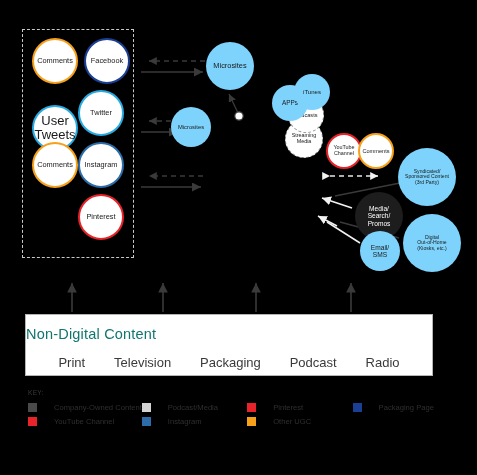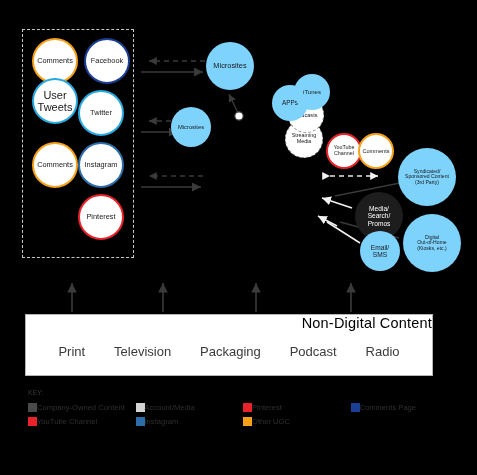--- a/index.html
+++ b/index.html
@@ -21,29 +21,29 @@
   .c-steel{border-color:#2C6CA8;}
   .c-red{border-color:#E8232A;}
 
   .white-plain{border:none;background:#7dd3fc;}
   .dashedc{border:1.3px dashed #9a9a9a;background:#fff;}
   .darkc{background:#1d1d1d;color:#fff;border:none;}
 
   .dashbox{position:absolute;border:1.6px dashed #c9c9c9;}
 
   #ndc{position:absolute;background:#fff;border:1px solid #b5b5b5;box-sizing:border-box;}
-  #ndc .ttl{text-align:right;font-size:14.5px;color:#000000;letter-spacing:.2px;}
+  #ndc .ttl{text-align:left;font-size:14.5px;color:#0f766e;margin-top:11px;letter-spacing:.2px;}
   #ndc .chans{display:flex;justify-content:space-around;margin-top:13px;padding:0 18px;}
   #ndc .chans span{font-size:13px;color:#3a3a3a;}
 
   #key{position:absolute;left:28px;top:389px;width:430px;}
   #key .kt{font-size:6.5px;color:#3a3a3a;letter-spacing:.3px;}
   #key .grid{display:grid;grid-template-columns:repeat(4,1fr);
              grid-auto-rows:14px;margin-top:4px;}
-  #key .it{display:flex;align-items:center;gap:0;}
+  #key .it{display:flex;align-items:center;gap:17px;}
   #key .sw{width:9px;height:9px;flex:0 0 9px;}
   #key .lb{font-size:7.6px;color:#2f2f2f;white-space:nowrap;}
 
   .lbl-pw{font-size:14px;letter-spacing:.4px;color:#1a1a1a;}
   .lbl-pw .sub{font-size:12px;}
 </style>
 </head>
 <body>
 
 <div id="stage">
@@ -101,21 +101,21 @@
 
   <div class="dashbox" id="ugcbox" style="left:22px;top:29px;width:110px;height:227px;"></div>
 
   <div>
     <div class="node soc c-orange" style="left:32px;top:38px;width:46px;height:46px;font-size:7.4px;">
       <span>Comments</span>
     </div>
     <div class="node soc c-dkblue" style="left:84px;top:38px;width:46px;height:46px;font-size:7.4px;">
       <span>Facebook</span>
     </div>
-    <div class="node soc c-ltblue" style="left:32px;top:78px;width:46px;height:46px;font-size:11px;white-space:pre-line;">
+    <div class="node soc c-ltblue" style="left:32px;top:105px;width:46px;height:46px;font-size:13px;white-space:pre-line;">
       <span>User
 Tweets</span>
     </div>
     <div class="node soc c-ltblue" style="left:78px;top:90px;width:46px;height:46px;font-size:7.4px;text-align:center;">
       <span>Twitter</span>
     </div>
     <div class="node soc c-orange" style="left:32px;top:142px;width:46px;height:46px;font-size:7.4px;">
       <span>Comments</span>
     </div>
     <div class="node soc c-steel" style="left:78px;top:142px;width:46px;height:46px;font-size:7.4px;">
@@ -188,29 +188,29 @@
 
   <div id="key">
     <div class="kt">KEY:</div>
     <div class="grid">
       <div class="it">
         <span class="sw" style="background:#4a4a4a"></span>
         <span class="lb">Company-Owned Content</span>
       </div>
       <div class="it">
         <span class="sw" style="background:#d4d4d4"></span>
-        <span class="lb">Account/Media</span>
+        <span class="lb">Podcast/Media</span>
       </div>
       <div class="it">
         <span class="sw" style="background:#E8232A"></span>
         <span class="lb">Pinterest</span>
       </div>
       <div class="it">
         <span class="sw" style="background:#1B3F94"></span>
-        <span class="lb">Comments Page</span>
+        <span class="lb">Packaging Page</span>
       </div>
       <div class="it">
         <span class="sw" style="background:#E8232A"></span>
         <span class="lb">YouTube Channel</span>
       </div>
       <div class="it">
         <span class="sw" style="background:#2C6CA8"></span>
         <span class="lb">Instagram</span>
       </div>
       <div class="it">

